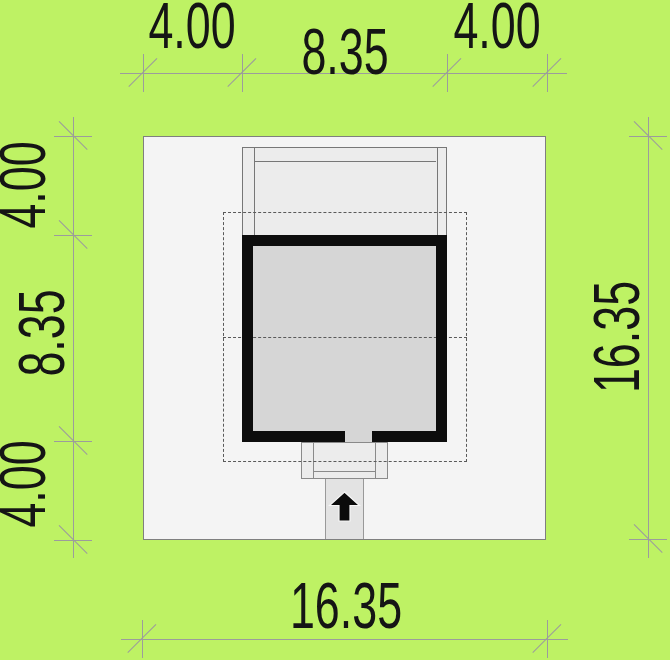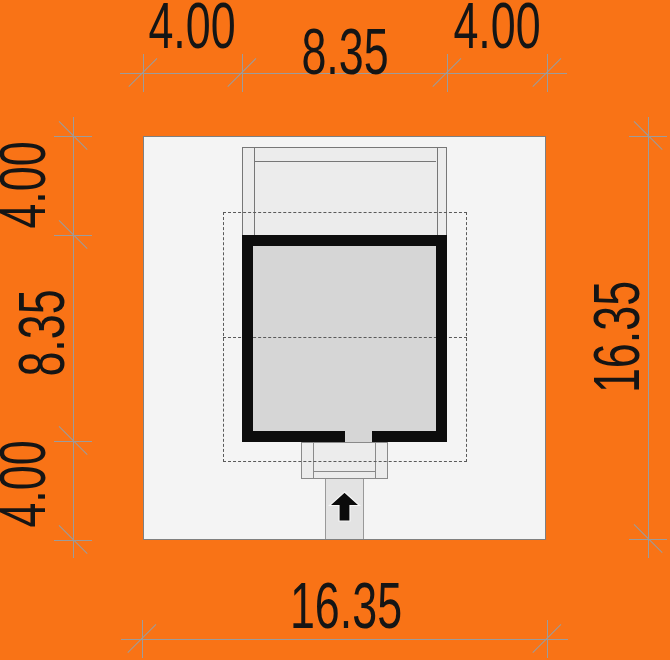--- a/index.html
+++ b/index.html
@@ -1,21 +1,21 @@
 <!DOCTYPE html>
 <html><head>
 <meta charset="utf-8">
 <style>
   html, body { margin: 0; padding: 0; background: #fcfcfc; }
   .canvas {
     position: relative;
     width: 670px;
     height: 660px;
     overflow: hidden;
-    background: #f97316;
+    background: #bef264;
     font-family: "Liberation Sans", sans-serif;
   }
   
   .dim-line { position: absolute; background: #9c9c9c; }
   .dim-line.h { height: 1px; }
   .dim-line.v { width: 1px; }
   .tick { position: absolute; width: 0; height: 0; }
   .tick .bar, .tick .slash { position: absolute; background: #9c9c9c; }
   
   .tick.th .bar   { width: 1px; height: 38px; left: 0; top: -19px; }

